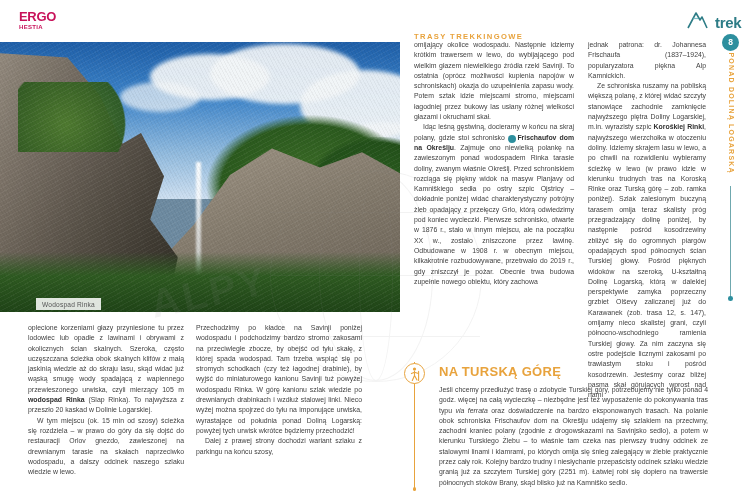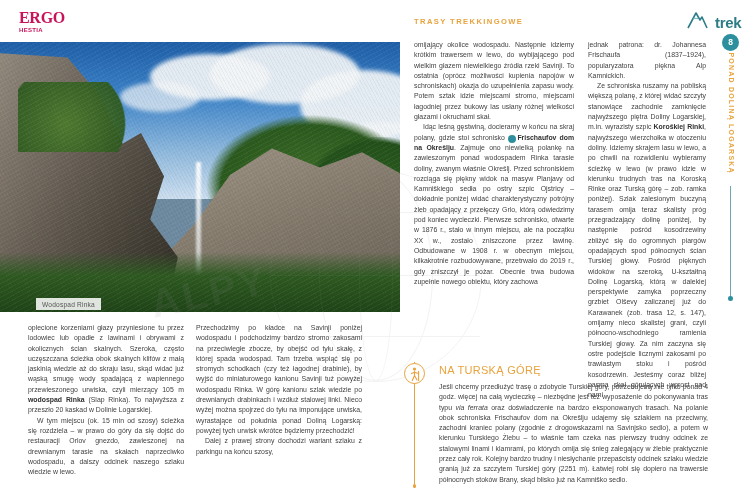--- a/index.html
+++ b/index.html
@@ -24,39 +24,38 @@
   
   .ergo-logo {
     position: absolute;
     left: 19px;
     top: 10px;
     width: 60px;
     line-height: 1;
     user-select: none;
   }
   .ergo-logo .ergo-word {
-    font-size: 16px;
+    font-size: 13px;
     font-weight: bold;
     letter-spacing: -0.3px;
     color: #c8125a;
-    font-family: Liberation Serif, serif;
   }
   .ergo-logo .hestia-word {
     font-size: 6px;
     font-weight: bold;
     letter-spacing: 0.3px;
     color: #c8125a;
     margin-top: 1px;
   }
 
   
   .running-head {
     position: absolute;
     left: 414px;
-    top: 17px;
+    top: 32px;
     font-size: 7.6px;
     font-weight: bold;
     letter-spacing: 1.4px;
     color: #e8a33d;
     text-transform: uppercase;
   }
   .trek-logo {
     position: absolute;
     right: 8px;
     top: 10px;
@@ -206,22 +205,22 @@
     left: -11px;
     top: 1px;
     width: 21px; height: 21px;
     border-radius: 50%;
     background: #ffffff;
     border: 1.3px solid #e8a33d;
     box-sizing: border-box;
   }
   .tipbox .tip-icon svg { position: absolute; left: 3px; top: 2.5px; }
   .tipbox .tip-title {
-    font-size: 11px;
-    font-weight: normal;
+    font-size: 13px;
+    font-weight: bold;
     color: #e8a33d;
     letter-spacing: .3px;
     margin: 2px 0 6px 0;
   }
   .tipbox .tip-body {
     font-size: 6.9px;
     line-height: 10.3px;
     text-align: justify;
     color: #3f3f3f;
   }

